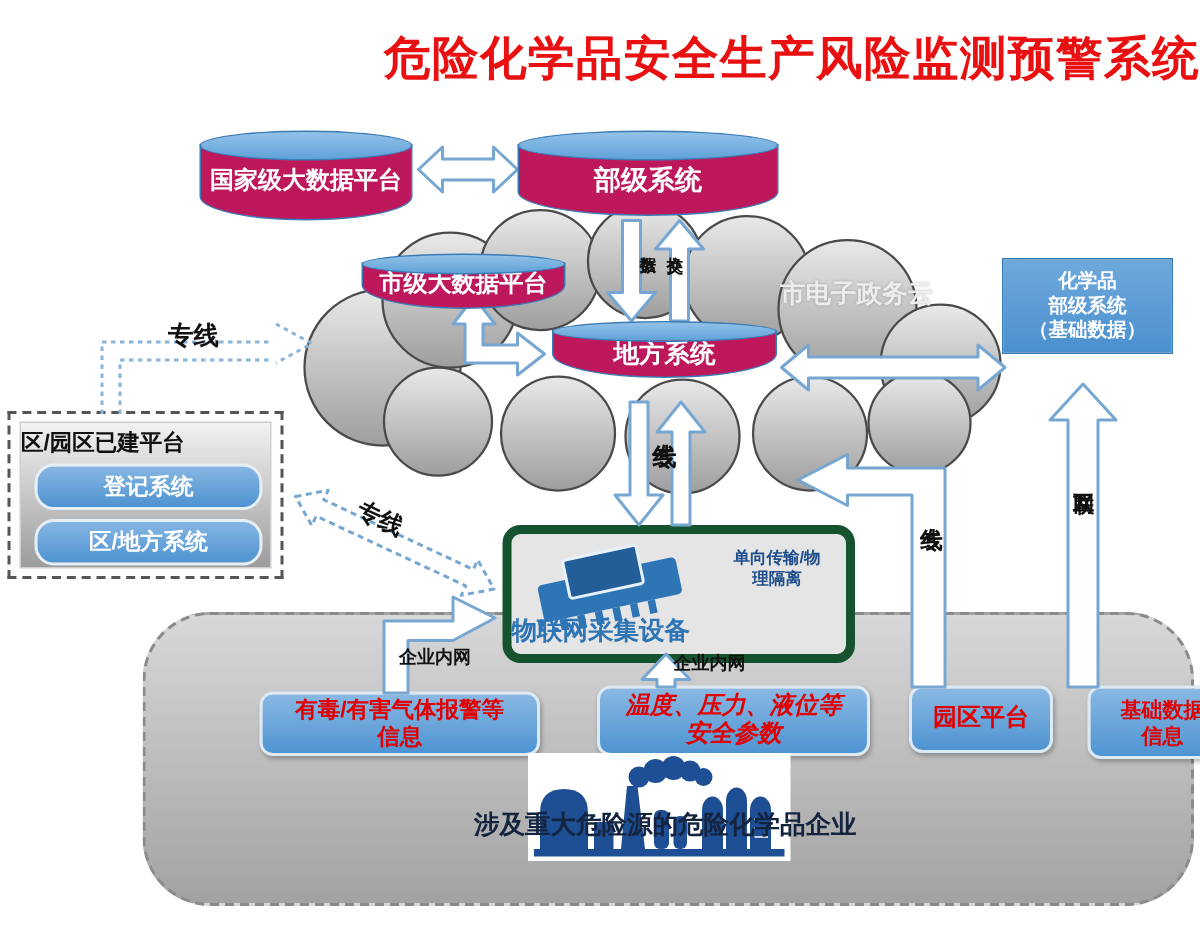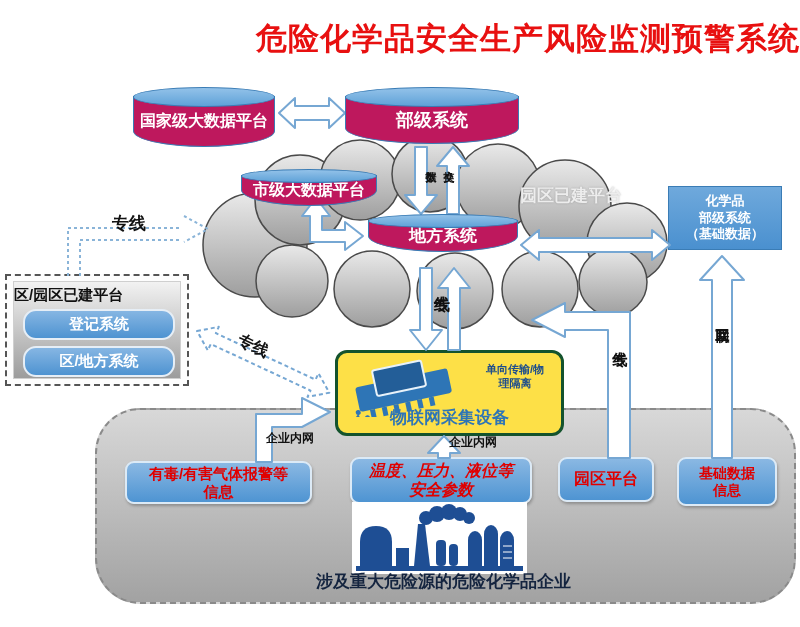--- a/index.html
+++ b/index.html
@@ -15,37 +15,37 @@
   .cyl .cyl-body{position:absolute;left:0;right:0;bottom:0;background:#be185d;border:1px solid #3a7cb5;
         border-radius:0 0 50% 50% / 0 0 16px 16px;display:flex;align-items:center;justify-content:center;
         text-align:center;color:#fff;font-weight:bold;line-height:1.15;z-index:1;}
   
   .bluebox{position:absolute;background:linear-gradient(180deg,#6fa9dc,#4a90cf);
         border:1px solid #3a7cb5;color:#fff;font-weight:bold;display:flex;flex-direction:column;
         align-items:center;justify-content:center;text-align:center;}
   .sensor{position:absolute;background:linear-gradient(180deg,#8ab8e3,#4e94d2);
         border:2px solid #dceaf6;border-radius:9px;color:#e00000;font-weight:bold;
         display:flex;flex-direction:column;align-items:center;justify-content:center;
-        text-align:center;line-height:1.15;box-shadow:1px 2px 3px rgba(0,0,0,.25);}
+        text-align:center;line-height:1.15;box-shadow:1px 2px 3px rgba(0,0,0,.25);margin-left:48px;}
   #existing-panel{left:5px;top:274px;width:180px;height:108px;border:2px dashed #555;background:#fdfdfd;}
   #existing-inner{position:absolute;left:6px;top:5px;right:6px;bottom:5px;
         background:linear-gradient(180deg,#f2f2f2,#9c9c9c);border:1px solid #cfcfcf;}
   #existing-title{position:absolute;left:0;top:4px;width:100%;text-align:left;
         font-size:15px;font-weight:bold;color:#111;}
   .panel-btn{position:absolute;left:9px;width:148px;height:27px;border-radius:13px;
         background:linear-gradient(180deg,#86b6e3,#4e93d1);border:2px solid #e6eef6;
         color:#fff;font-weight:bold;font-size:15px;display:flex;align-items:center;justify-content:center;}
   #enterprise-zone{left:95px;top:408px;width:697px;height:192px;border:2px dashed #8a8a8a;
         border-radius:45px;background:linear-gradient(180deg,#d8d8d8,#a2a2a2);}
   #factory-panel{left:352px;top:502px;width:175px;height:72px;background:#fff;}
-  #enterprise-caption{left:95px;top:570px;width:697px;text-align:center;font-size:17px;
+  #enterprise-caption{left:95px;top:538px;width:697px;text-align:center;font-size:17px;
         font-weight:bold;color:#14243f;}
-  #iot-box{left:335px;top:350px;width:223px;height:80px;background:#fde047;
-        border:3px solid #14532d;border-radius:12px;}
-  #iot-label{position:absolute;left:0;bottom:4px;width:100%;text-align:center;
+  #iot-box{left:335px;top:350px;width:223px;height:80px;background:#e5e5e5;
+        border:6px solid #14532d;border-radius:12px;}
+  #iot-label{position:absolute;left:0;bottom:4px;width:100%;text-align:left;
         font-size:17px;font-weight:bold;color:#2e75b6;}
   #iot-note{position:absolute;left:136px;top:9px;width:82px;text-align:center;
         font-size:11px;font-weight:bold;color:#1f4e8c;line-height:1.3;}
   
   .linklabel{position:absolute;font-weight:bold;color:#111;}
   .vtext{writing-mode:vertical-rl;text-orientation:upright;}
   #lbl-govcloud{left:520px;top:184px;font-size:17px;font-weight:bold;color:#ededed;
         text-shadow:0 0 2px rgba(90,90,90,.4);}
   #lbl-exchange{left:423px;top:162px;display:flex;gap:3px;font-size:11px;}
   svg.layer{position:absolute;left:0;top:0;}
@@ -93,21 +93,21 @@
   <div class="cyl" style="left:368px;top:214px;width:150px;height:38px;">
     <div class="cyl-top" style="height:12px;"></div>
     <div class="cyl-body" style="top:6px;font-size:17px;">地方系统</div>
   </div>
 
   <div class="cyl" style="left:241px;top:169px;width:136px;height:37px;">
     <div class="cyl-top" style="height:12px;"></div>
     <div class="cyl-body" style="top:6px;font-size:16px;">市级大数据平台</div>
   </div>
 
-  <div class="bluebox" style="left:668px;top:186px;width:112px;height:62px;font-size:13px;line-height:1.3;">
+  <div class="bluebox" style="left:668px;top:172px;width:112px;height:62px;font-size:13px;line-height:1.3;">
     <div>化学品</div>
     <div>部级系统</div>
     <div>（基础数据）</div>
   </div>
 
   <div class="abs" id="existing-panel">
     <div id="existing-inner">
       <div id="existing-title">区/园区已建平台</div>
       <div class="panel-btn" style="top:27px;">登记系统</div>
       <div class="panel-btn" style="top:64px;">区/地方系统</div>
@@ -212,21 +212,21 @@
       </g>
     </g>
 
     <g fill="none" stroke="#8ab4d8" stroke-width="2" stroke-dasharray="3,3">
       <path d="M68,276 L68,228 L182,228"></path>
       <path d="M80,276 L80,240 L182,240"></path>
       <path d="M184,216 L208,229 L184,242"></path>
     </g>
   </svg>
 
-  <div class="abs" id="lbl-govcloud">园区已建平台</div>
+  <div class="abs" id="lbl-govcloud">市电子政务云</div>
 
   <div class="abs" id="lbl-exchange">
     <span class="vtext" style="font-weight:bold;color:#111;">数据</span>
     <span class="vtext" style="font-weight:bold;color:#111;">交换</span>
   </div>
 
   <div class="linklabel" style="left:112px;top:212px;font-size:17px;">专线</div>
 
   <div class="linklabel" style="left:237px;top:336px;font-size:16px;transform:rotate(25deg);">专线</div>
 

